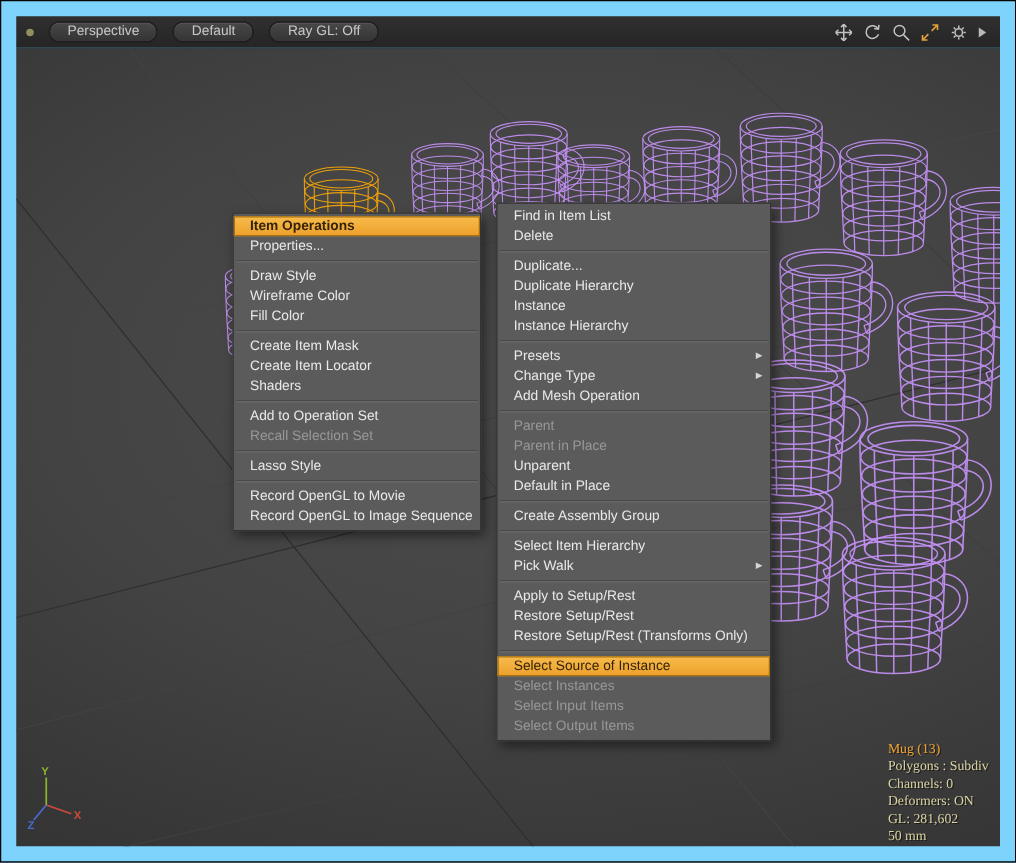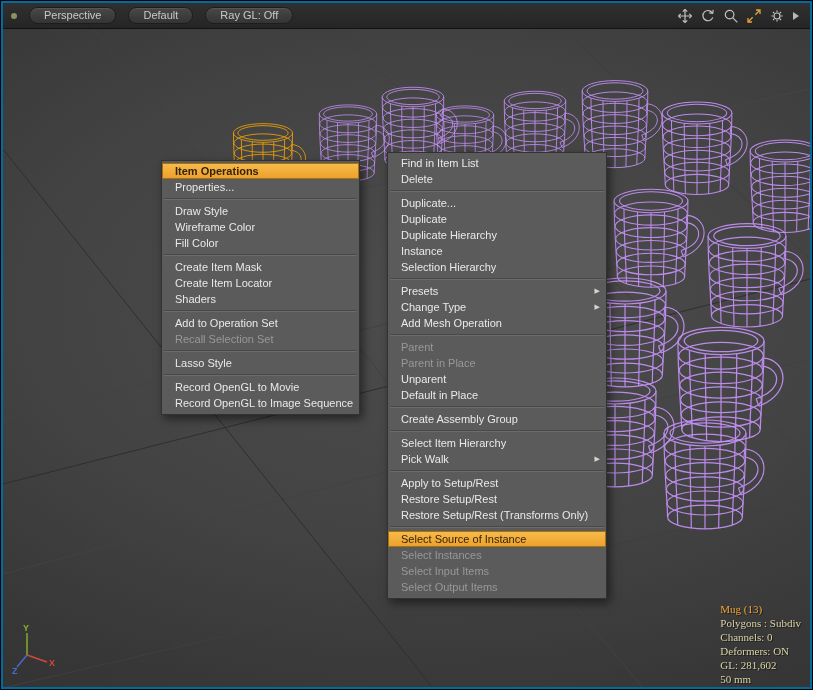--- a/index.html
+++ b/index.html
@@ -1,19 +1,19 @@
 <!DOCTYPE html>
 <html><head>
 <meta charset="utf-8">
 <style>
   html,body{margin:0;padding:0;width:813px;height:690px;overflow:hidden;background:#111;}
   *{box-sizing:border-box;}
   .window{
     position:relative;width:813px;height:690px;
-    background:#0369a1;border:1px solid #040404;padding:2px;
+    background:#7dd3fc;border:1px solid #040404;padding:12px;
     font-family:"Liberation Sans",sans-serif;
     display:flex;flex-direction:column;
   }
   
   .topbar{
     flex:0 0 26px;height:26px;
     background:linear-gradient(#303030,#252525);
     border-bottom:1px solid #121212;
     display:flex;align-items:center;gap:12px;padding:0 8px;
   }
@@ -166,21 +166,21 @@
       <use href="#mug" class="mugP" transform="translate(782,122) scale(0.85)"></use>
       <use href="#mug" class="mugP" transform="translate(648,172) scale(0.9)"></use>
       <use href="#mug" class="mugP" transform="translate(744,207) scale(0.95)"></use>
       <use href="#mug" class="mugP" transform="translate(622,262) scale(1.0)"></use>
       <use href="#mug" class="mugP" transform="translate(718,312) scale(1.05)"></use>
       <use href="#mug" class="mugP" transform="translate(612,362) scale(1.0)"></use>
       <use href="#mug" class="mugP" transform="translate(702,404) scale(1.0)"></use>
       <use href="#mug" class="mugP" transform="translate(196,182) scale(0.7)"></use>
     </svg>
 
-    <div class="menu" id="menu-left" style="left:158px;top:131px;width:199px;">
+    <div class="menu" id="menu-left" style="left:173px;top:131px;width:199px;">
         <div class="mi hl" style="font-weight: bold;"><span>Item Operations</span></div>
         <div class="mi"><span>Properties...</span></div>
         <div class="msep"></div>
         <div class="mi"><span>Draw Style</span></div>
         <div class="mi"><span>Wireframe Color</span></div>
         <div class="mi"><span>Fill Color</span></div>
         <div class="msep"></div>
         <div class="mi"><span>Create Item Mask</span></div>
         <div class="mi"><span>Create Item Locator</span></div>
         <div class="mi"><span>Shaders</span></div>
@@ -192,24 +192,23 @@
         <div class="msep"></div>
         <div class="mi"><span>Record OpenGL to Movie</span></div>
         <div class="mi"><span>Record OpenGL to Image Sequence</span></div>
       </div>
 
     <div class="menu" id="menu-right" style="left:384px;top:123px;width:220px;">
         <div class="mi"><span>Find in Item List</span></div>
         <div class="mi"><span>Delete</span></div>
         <div class="msep"></div>
         <div class="mi"><span>Duplicate...</span></div>
-        <div class="mi"><span>Duplicate</span></div>
         <div class="mi"><span>Duplicate Hierarchy</span></div>
         <div class="mi"><span>Instance</span></div>
-        <div class="mi"><span>Selection Hierarchy</span></div>
+        <div class="mi"><span>Instance Hierarchy</span></div>
         <div class="msep"></div>
         <div class="mi"><span>Presets</span><span class="arrow">▶</span></div>
         <div class="mi"><span>Change Type</span><span class="arrow">▶</span></div>
         <div class="mi"><span>Add Mesh Operation</span></div>
         <div class="msep"></div>
         <div class="mi dis"><span>Parent</span></div>
         <div class="mi dis"><span>Parent in Place</span></div>
         <div class="mi"><span>Unparent</span></div>
         <div class="mi"><span>Default in Place</span></div>
         <div class="msep"></div>

